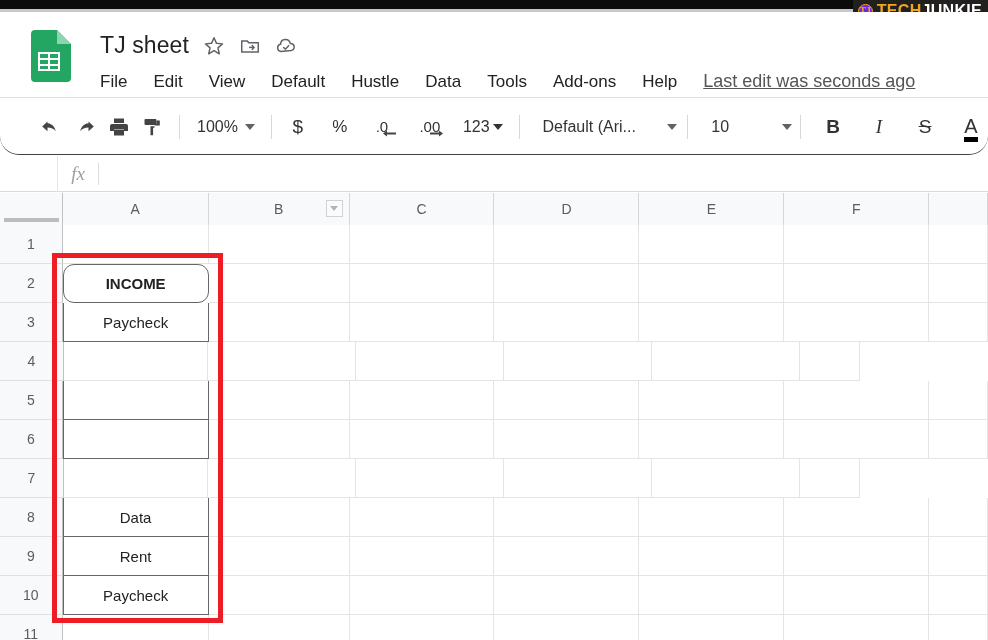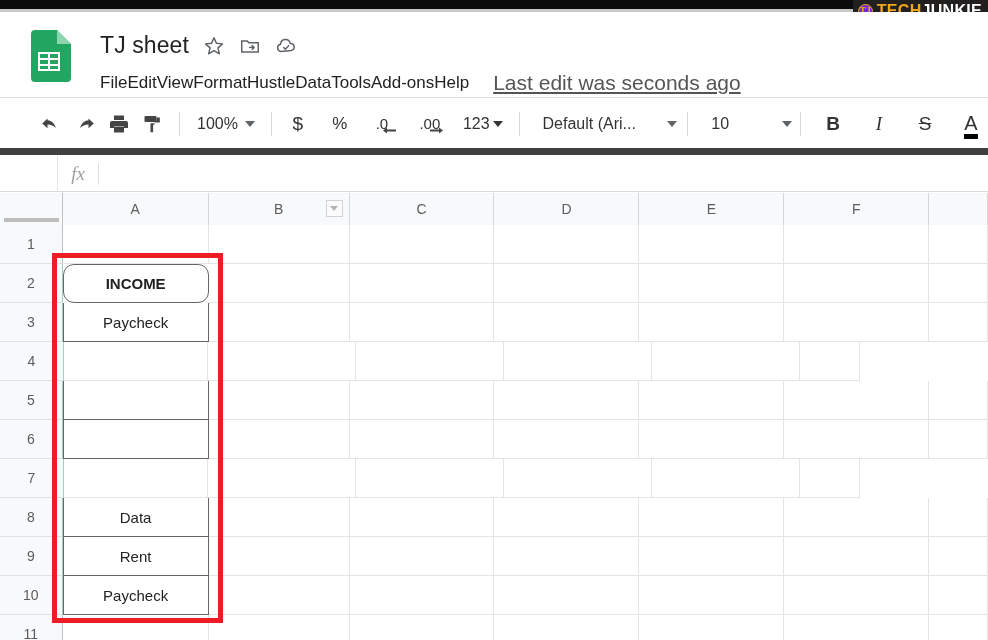--- a/index.html
+++ b/index.html
@@ -64,38 +64,38 @@
     display: flex; align-items: center; gap: 14px;
   }
   .doc-title {
     font-size: 23px; color: #222; font-weight: 400;
     letter-spacing: .1px;
     white-space: nowrap;
   }
   .title-icon { width: 22px; height: 22px; color: #5f6368; display:block; }
   .menu-row {
     position: absolute; left: 100px; top: 59px;
-    display: flex; align-items: center; 
+    display: flex; align-items: center; gap: 26px;
   }
   .menu-item {
     font-size: 17px; color: #222; white-space: nowrap;
     cursor: default;
   }
   .last-edit {
-    font-size: 21px; color: #555; text-decoration: underline;
-    white-space: nowrap; margin-left: 24px;
+    font-size: 18px; color: #555; text-decoration: underline;
+    white-space: nowrap; 
   }
 
   
   .toolbar {
     position: absolute; left: 0; top: 99px;
     width: 988px; height: 56px;
     background: #fff;
-    border-bottom: 7px solid #404040;
-    display: flex; align-items: center;
+    border-bottom: 1px solid #404040;
+    display: flex; align-items: center; border-radius: 19px;
   }
   .tb-btn {
     display: flex; align-items: center; justify-content: center;
     height: 34px; min-width: 34px; padding: 0 4px;
     color: #444;
   }
   .tb-sep {
     width: 1px; height: 24px; background: #d8d8d8; margin: 0 9px;
   }
   .tb-text { font-size: 16px; color: #333; }
@@ -266,21 +266,21 @@
           <path d="M6.5 18 a4 4 0 0 1 -0.4 -7.9 A5.3 5.3 0 0 1 16.6 9.2 a3.9 3.9 0 0 1 0.9 7.8 z"></path>
           <path d="M9.4 13.6 l1.9 1.9 l3.6 -3.9"></path>
         </svg>
       </span>
     </div>
 
     <div class="menu-row">
       <span class="menu-item">File</span>
       <span class="menu-item">Edit</span>
       <span class="menu-item">View</span>
-      <span class="menu-item">Format</span>
+      <span class="menu-item">Default</span>
       <span class="menu-item">Hustle</span>
       <span class="menu-item">Data</span>
       <span class="menu-item">Tools</span>
       <span class="menu-item">Add-ons</span>
       <span class="menu-item">Help</span>
       <span class="last-edit">Last edit was seconds ago</span>
     </div>
   </div>
 
   <div class="toolbar">

